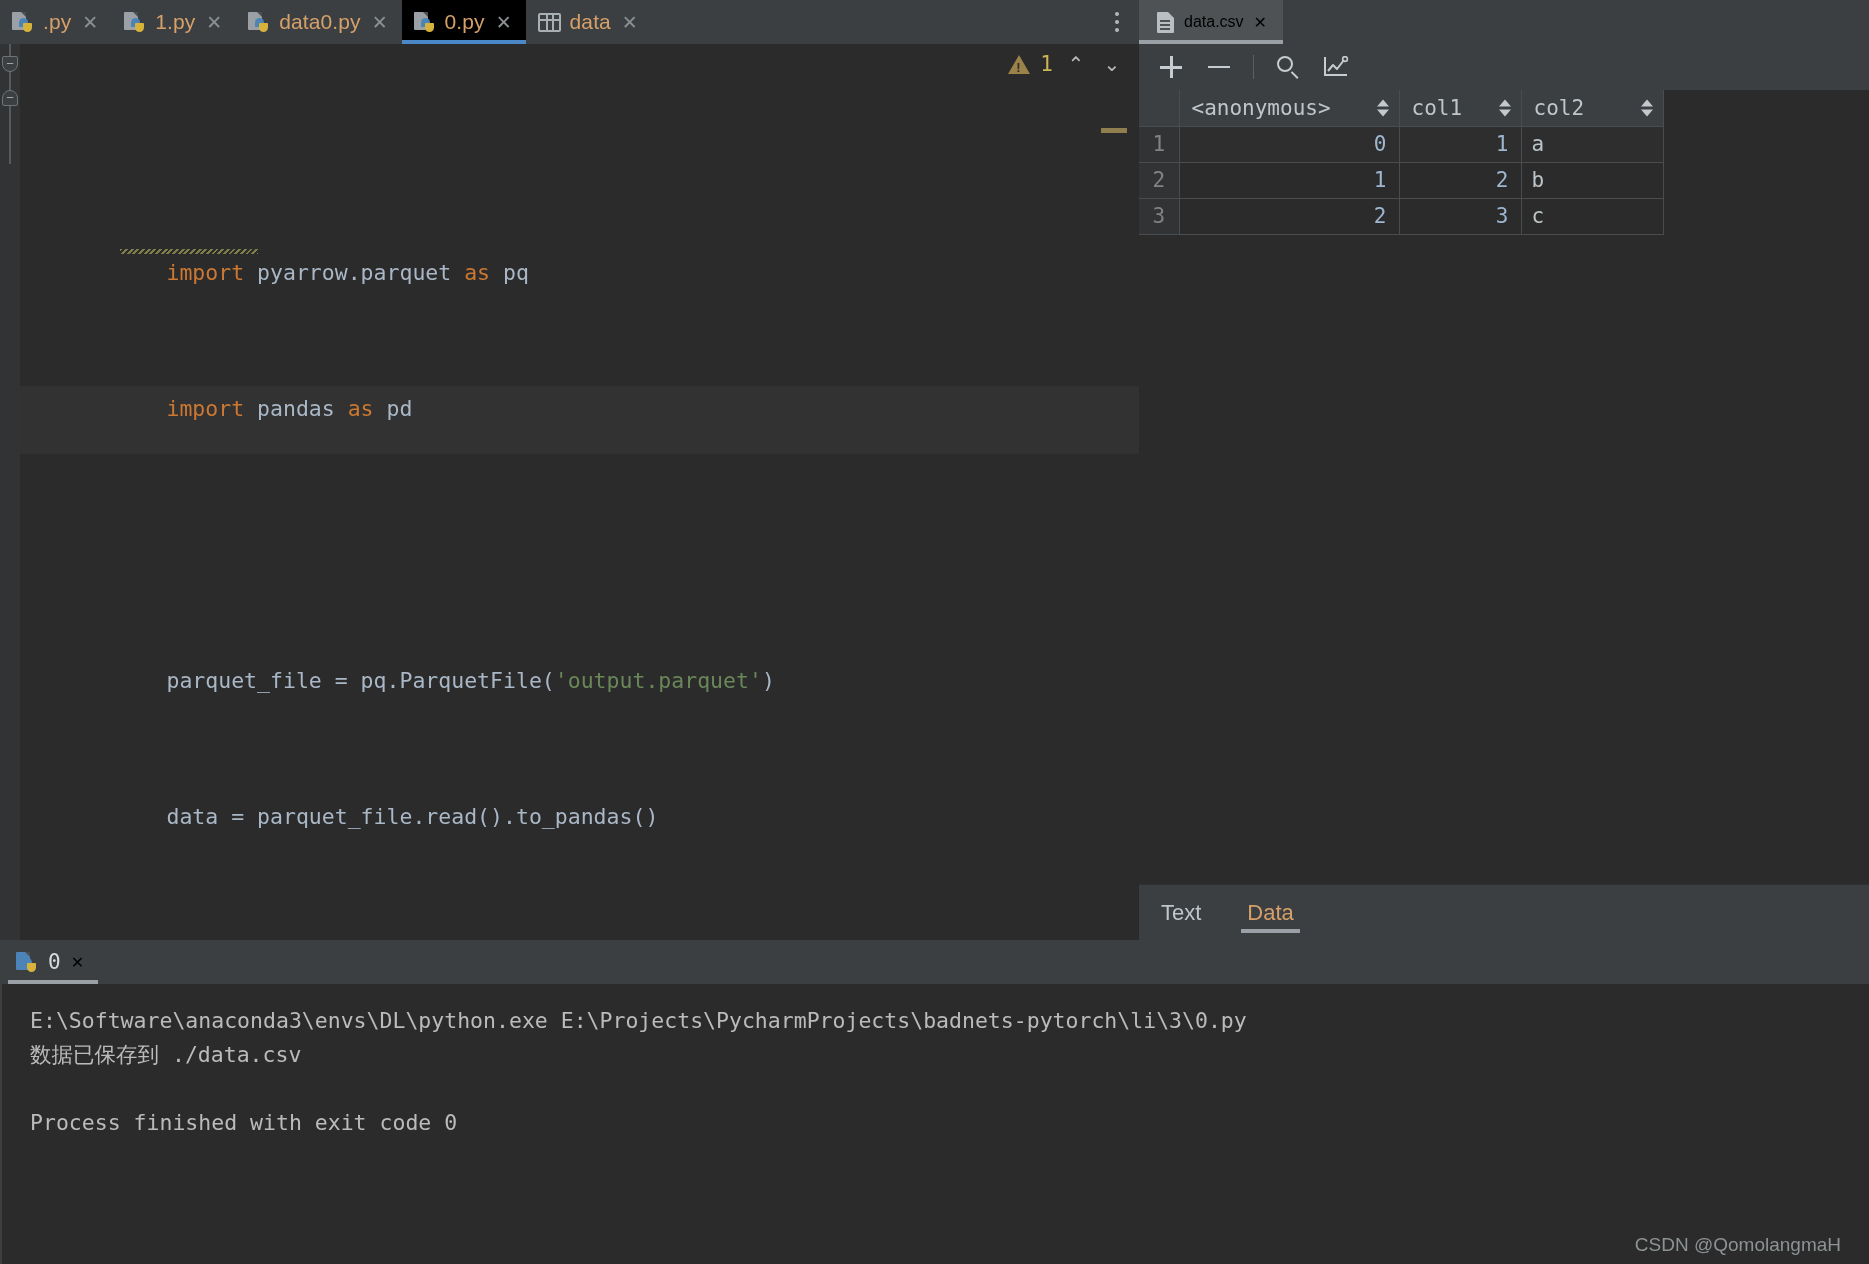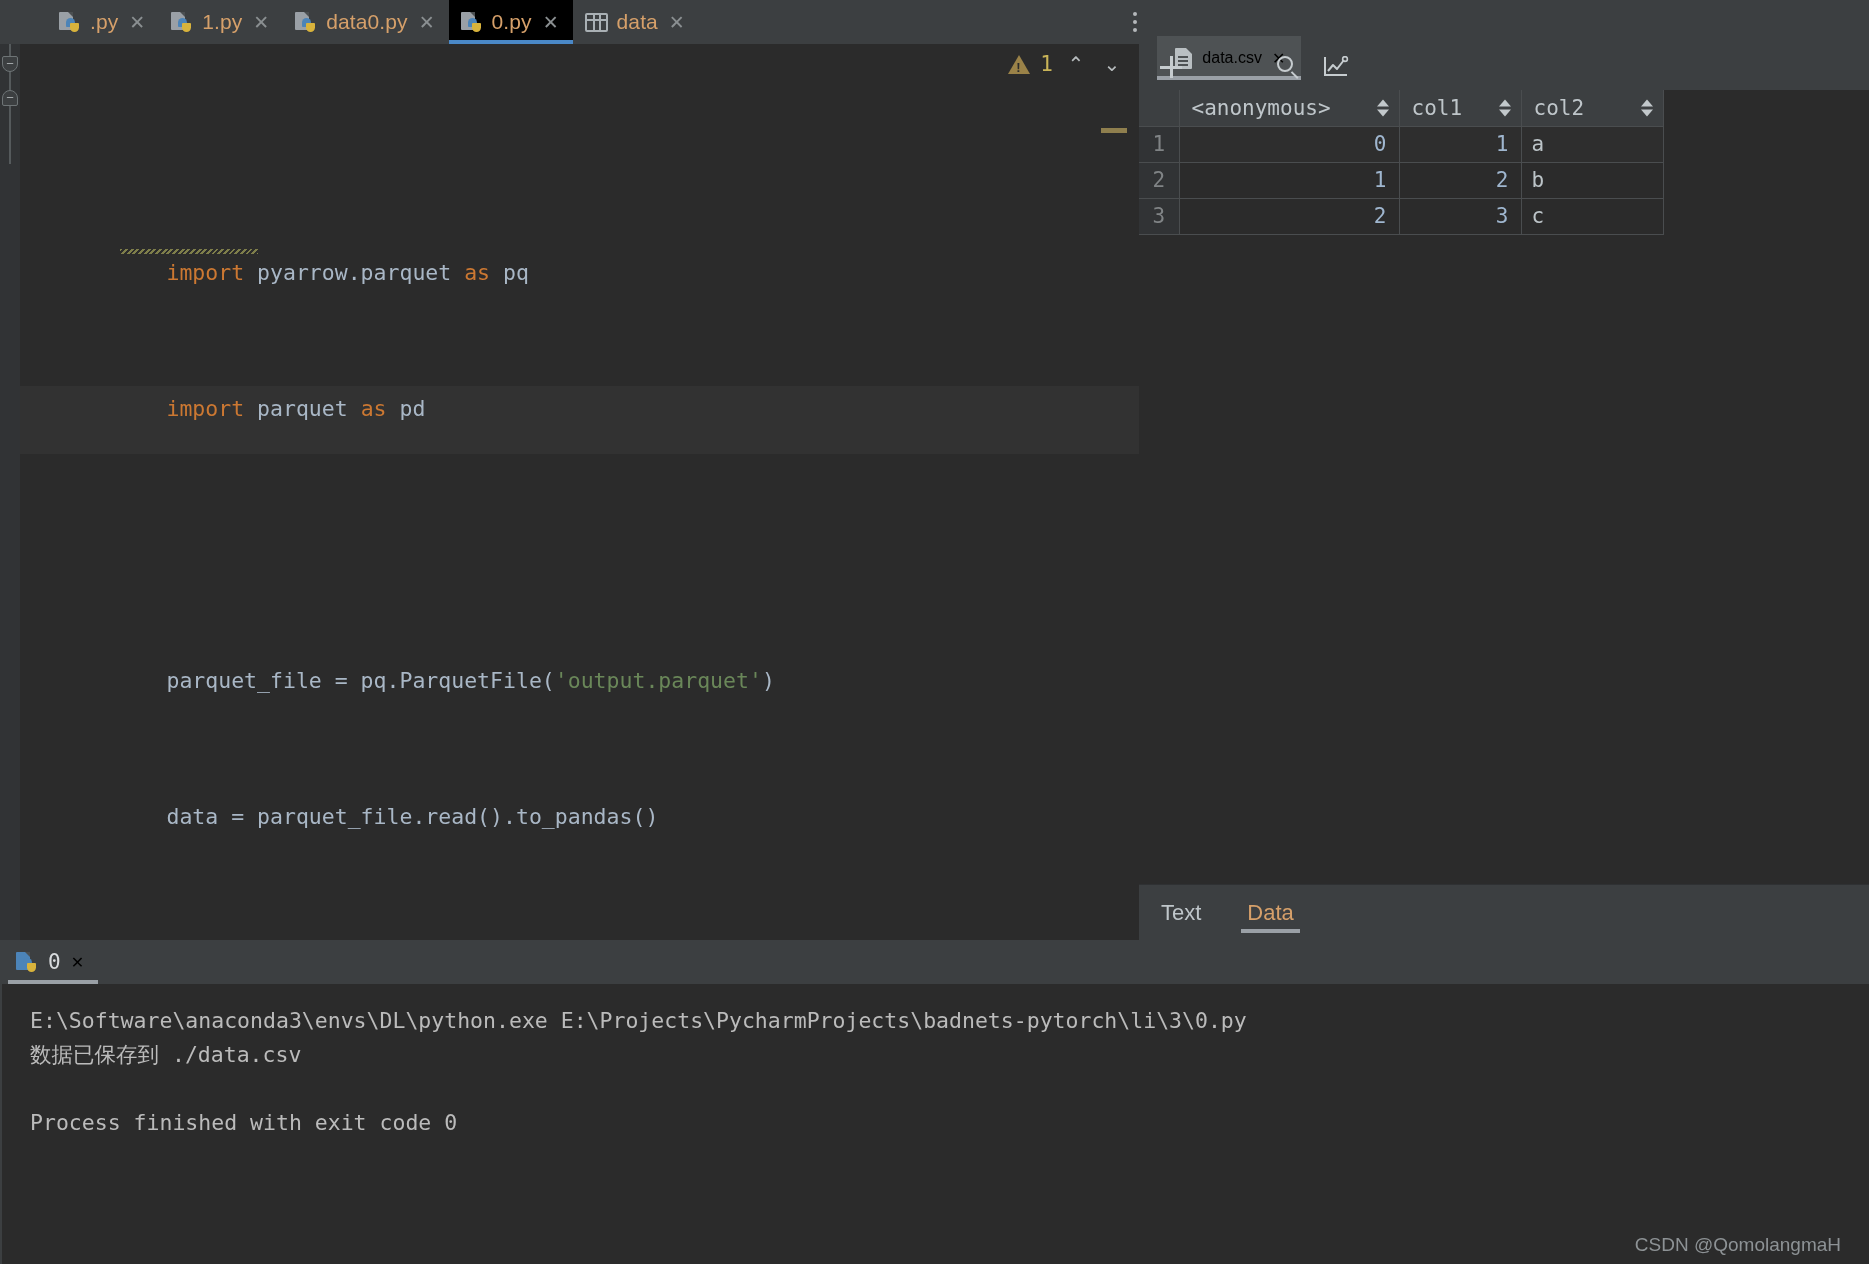--- a/index.html
+++ b/index.html
@@ -9,21 +9,21 @@
     font-family: "Liberation Sans", sans-serif;
     overflow: hidden;
   }
   .app { position: relative; width: 1869px; height: 1264px; display: flex; flex-direction: column; }
 
   
   .toprow { display: flex; height: 44px; flex: 0 0 44px; background: #3c3f41; }
 
   .editor-tabbar {
     width: 1139px; height: 44px; background: #3c3f41;
-    display: flex; align-items: stretch; position: relative; margin-left: 47px;
+    display: flex; align-items: stretch; position: relative;
   }
   .etab {
     display: flex; align-items: center; gap: 9px;
     padding: 0 14px 0 12px; height: 44px; position: relative;
     color: #bbbbbb; font-size: 21px; white-space: nowrap;
   }
   .etab.active { background: #000000; }
   .etab.active::after {
     content: ""; position: absolute; left: 0; right: 0; bottom: 0;
     height: 4px; background: #4a88c7;
@@ -63,21 +63,21 @@
     background: #a9b0b4; box-shadow: 6px 0 0 #a9b0b4;
   }
   .dotsmenu {
     margin-left: auto; width: 44px; height: 44px;
     display: flex; flex-direction: column; align-items: center; justify-content: center; gap: 4px;
   }
   .dotsmenu i { width: 4px; height: 4px; background: #b4b8ba; border-radius: 50%; display: block; }
 
   .rpanel-tabbar {
     width: 730px; height: 44px; background: #3c3f41;
-    display: flex; align-items: stretch; position: relative; margin-top: 36px;
+    display: flex; align-items: stretch; position: relative;
   }
   .rtab {
     display: flex; align-items: center; gap: 10px; padding: 0 16px 0 18px;
     height: 44px; position: relative; background: #4e5254;
   }
   .rtab::after {
     content: ""; position: absolute; left: 0; right: 0; bottom: 0;
     height: 4px; background: #9aa0a6;
   }
   .csvicon {
@@ -325,21 +325,21 @@
       <div class="code">
         <div class="curline" style="top: 342px;"></div>
         <div class="curline" style="top: 376px;"></div>
 
         <div class="ln">
           <span class="kw">import </span><span class="plain">pyarrow.parquet </span><span class="kw">as </span><span class="plain">pq</span>
           <span class="squig"></span>
         </div>
 
         <div class="ln">
-          <span class="kw">import </span><span class="plain">parquet </span><span class="kw">as </span><span class="plain">pd</span>
+          <span class="kw">import </span><span class="plain">pandas </span><span class="kw">as </span><span class="plain">pd</span>
         </div>
 
         <div class="ln">&nbsp;</div>
 
         <div class="ln">
           <span class="plain">parquet_file = pq.ParquetFile(</span><span class="str">'output.parquet'</span><span class="plain">)</span>
         </div>
 
         <div class="ln">
           <span class="plain">data = parquet_file.read().to_pandas()</span>

